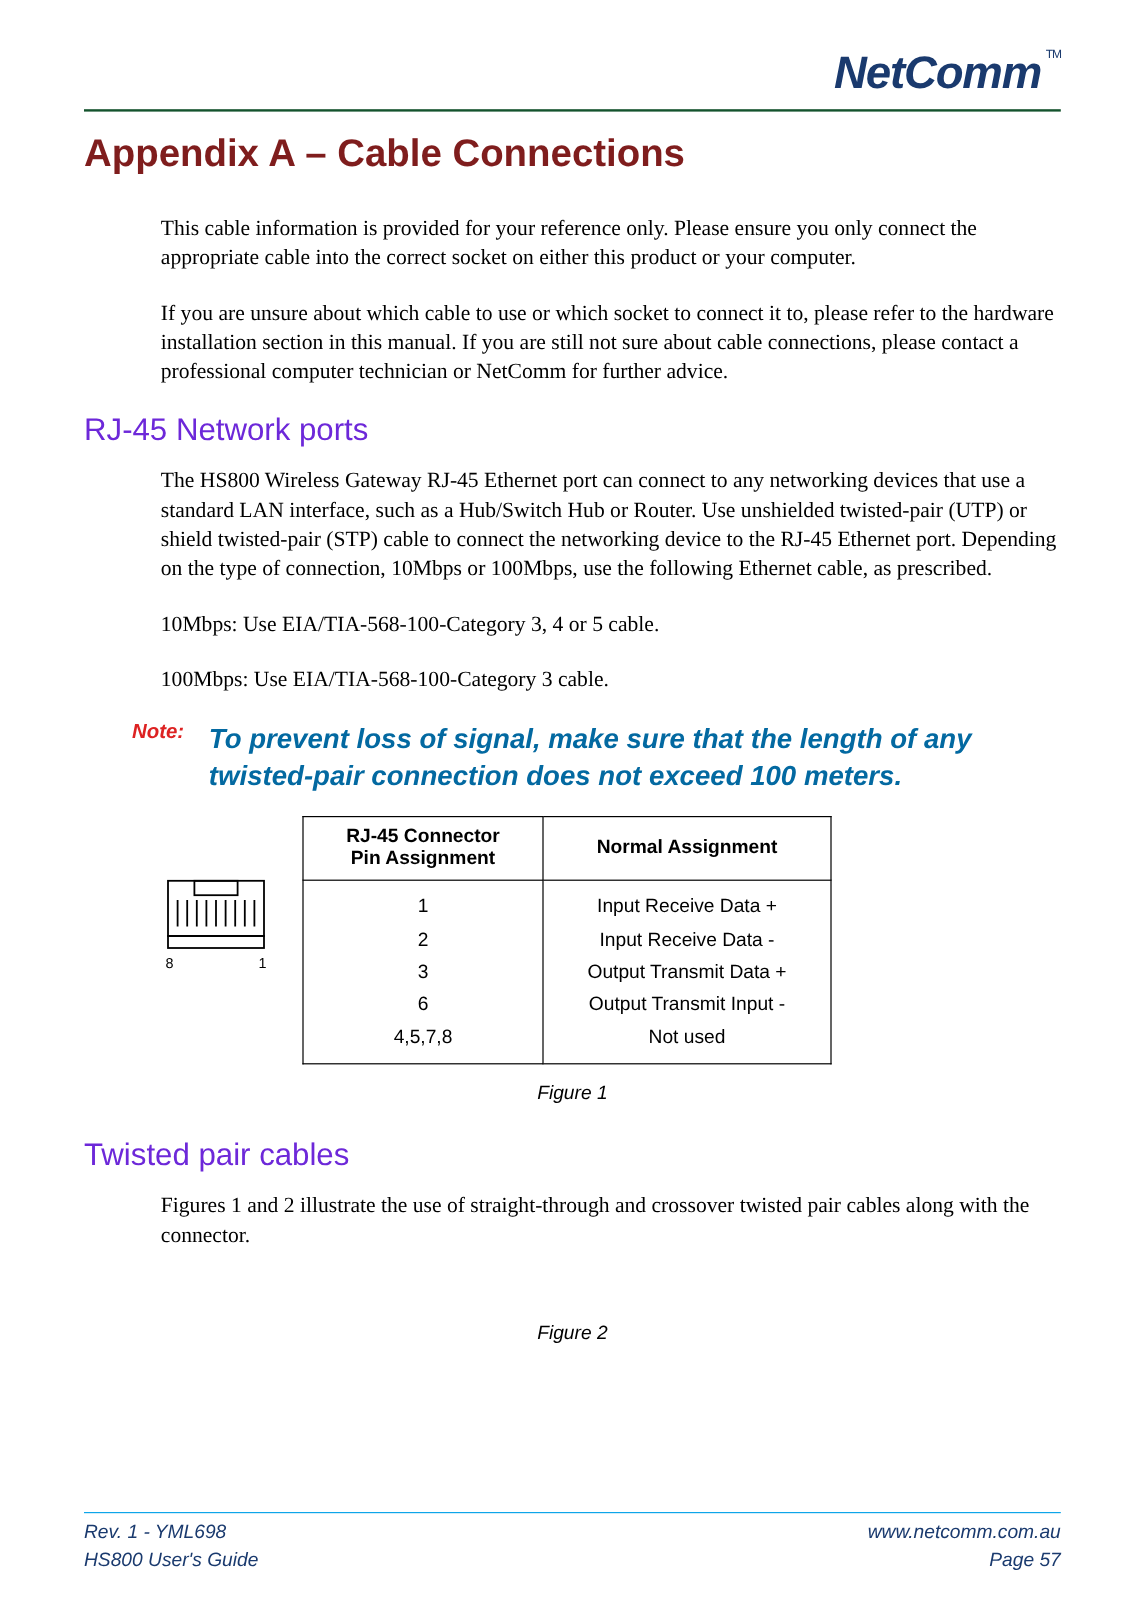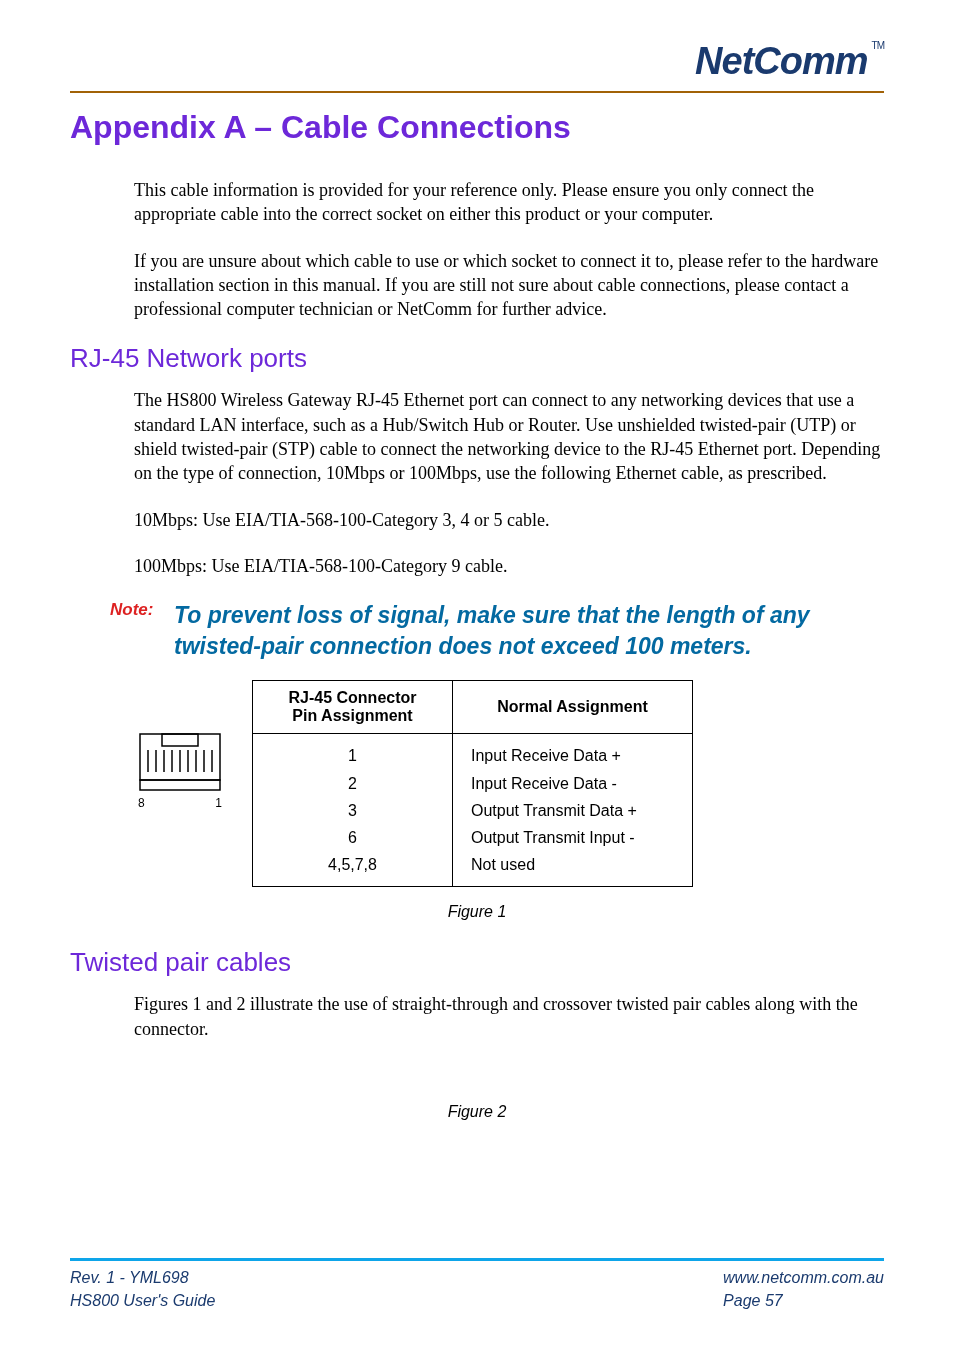--- a/index.html
+++ b/index.html
@@ -10,21 +10,21 @@
       font-family: "Times New Roman", Times, serif;
       color: #000;
       position: relative;
       padding: 40px 70px 40px 70px;
     }
     .header {
       display: flex;
       justify-content: flex-end;
       align-items: flex-end;
       padding-bottom: 8px;
-      border-bottom: 2px solid #a16207;
+      border-bottom: 2px solid #14532d;
       margin-bottom: 16px;
     }
     .logo {
       font-family: Arial, sans-serif;
       font-weight: 900;
       font-style: italic;
       font-size: 38px;
       color: #1a3a6e;
       letter-spacing: -1px;
       position: relative;
@@ -33,21 +33,21 @@
       font-size: 10px;
       vertical-align: top;
       font-style: normal;
       font-weight: normal;
       margin-left: 4px;
     }
     h1 {
       font-family: Arial, Helvetica, sans-serif;
       font-weight: bold;
       font-size: 32px;
-      color: #6d28d9;
+      color: #7f1d1d;
       margin-bottom: 32px;
     }
     .body-text {
       font-size: 18px;
       line-height: 1.35;
       margin-left: 64px;
       margin-bottom: 22px;
     }
     h2 {
       font-family: Arial, Helvetica, sans-serif;
@@ -99,21 +99,21 @@
     .pin-table th, .pin-table td {
       border: 1.2px solid #000;
       padding: 8px 18px;
       vertical-align: middle;
     }
     .pin-table th {
       font-weight: bold;
       text-align: center;
     }
     .pin-col { text-align: center; width: 200px; }
-    .assign-col { text-align: left; width: 240px; }
+    .assign-col { text-align: center; width: 240px; }
     .pin-cell-lines div { line-height: 1.7; }
     .fig-caption {
       font-family: Liberation Sans, sans-serif;
       font-style: italic;
       font-size: 16px;
       text-align: center;
       margin-top: 16px;
       margin-bottom: 26px;
     }
     .plug-fig {
@@ -127,51 +127,51 @@
     .plug-label {
       font-family: Arial, Helvetica, sans-serif;
       font-size: 18px;
       line-height: 1.3;
     }
     .footer {
       position: absolute;
       bottom: 40px;
       left: 70px;
       right: 70px;
-      border-top: 3px solid #0ea5e9;
+      border-top: 1px solid #0ea5e9;
       padding-top: 6px;
       display: flex;
       justify-content: space-between;
       font-family: Arial, Helvetica, sans-serif;
       font-style: italic;
       font-size: 16px;
       color: #1a3a6e;
     }
     .footer-left, .footer-right { line-height: 1.4; }
-    .footer-right { text-align: left; }
+    .footer-right { text-align: right; }
   </style>
 </head>
 <body>
 
 <div class="header">
   <div class="logo">
     <span>NetComm</span><span class="logo-tm">TM</span>
   </div>
 </div>
 
 <h1>Appendix A – Cable Connections</h1>
 
 <p class="body-text">This cable information is provided for your reference only.  Please ensure you only connect the appropriate cable into the correct socket on either this product or your computer.</p>
 <p class="body-text">If you are unsure about which cable to use or which socket to connect it to, please refer to the hardware installation section in this manual. If you are still not sure about cable connections, please contact a professional computer technician or NetComm for further advice.</p>
 
 <h2>RJ-45 Network ports</h2>
 
 <p class="body-text">The HS800 Wireless Gateway RJ-45 Ethernet port can connect to any networking devices that use a standard LAN interface, such as a Hub/Switch Hub or Router. Use unshielded twisted-pair (UTP) or shield twisted-pair (STP) cable to connect the networking device to the RJ-45 Ethernet port.   Depending on the type of connection, 10Mbps or 100Mbps, use the following Ethernet cable, as prescribed.</p>
 <p class="body-text">10Mbps: Use EIA/TIA-568-100-Category 3, 4 or 5 cable.</p>
-<p class="body-text">100Mbps: Use EIA/TIA-568-100-Category 9 cable.</p>
+<p class="body-text">100Mbps: Use EIA/TIA-568-100-Category 3 cable.</p>
 
 <div class="note-row">
   <div class="note-label">Note:</div>
   <div class="note-text">To prevent loss of signal, make sure that the length of any twisted-pair connection does not exceed 100 meters.</div>
 </div>
 
 <div class="table-fig-wrap">
   <div class="rj45-connector">
     <svg width="92" height="78" viewBox="0 0 92 78">
       <rect x="6" y="2" width="80" height="46" fill="none" stroke="#000" stroke-width="1.5"></rect>

